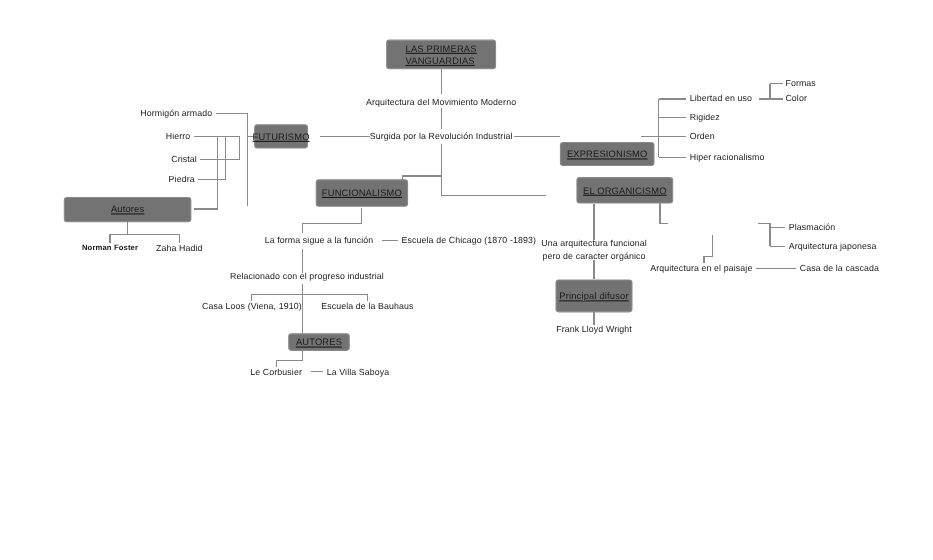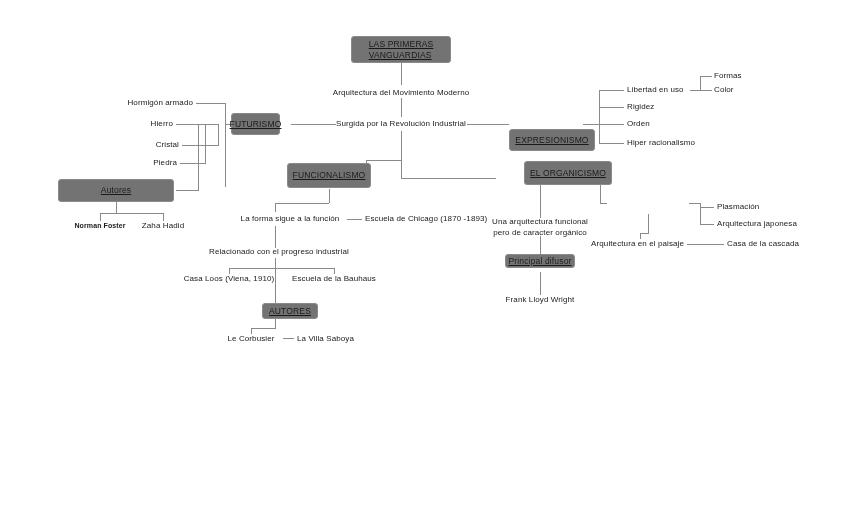--- a/index.html
+++ b/index.html
@@ -139,21 +139,21 @@
 
   <div class="box" style="left:509px;top:113px;width:86px;height:22px;margin-top:16px;">EXPRESIONISMO</div>
 
   <div class="box" style="left:287px;top:163px;width:84px;height:25px;">FUNCIONALISMO</div>
 
   <div class="box" style="left:496px;top:161px;width:88px;height:24px;margin-left:28px;">EL ORGANICISMO</div>
 
   <div class="box" style="left:58px;top:179px;width:116px;height:23px;">Autores</div>
 
 
-  <div class="box" style="left:505px;top:254px;width:70px;height:14px;">Principal difusor</div>
+  <div class="box" style="left:505px;top:254px;width:70px;height:30px;">Principal difusor</div>
 
   <div class="box" style="left:262px;top:303px;width:56px;height:16px;">AUTORES</div>
 
   <div class="lbl c" style="left:401px;top:88px;">Arquitectura del Movimiento Moderno</div>
 
   <div class="lbl c" style="left:401px;top:119px;text-align:right;">Surgida por la Revolución Industrial</div>
 
   <div class="lbl r" style="left:193px;top:98px;">Hormigón armado</div>
   <div class="lbl r" style="left:173px;top:119px;">Hierro</div>
   <div class="lbl r" style="left:179px;top:140px;">Cristal</div>

